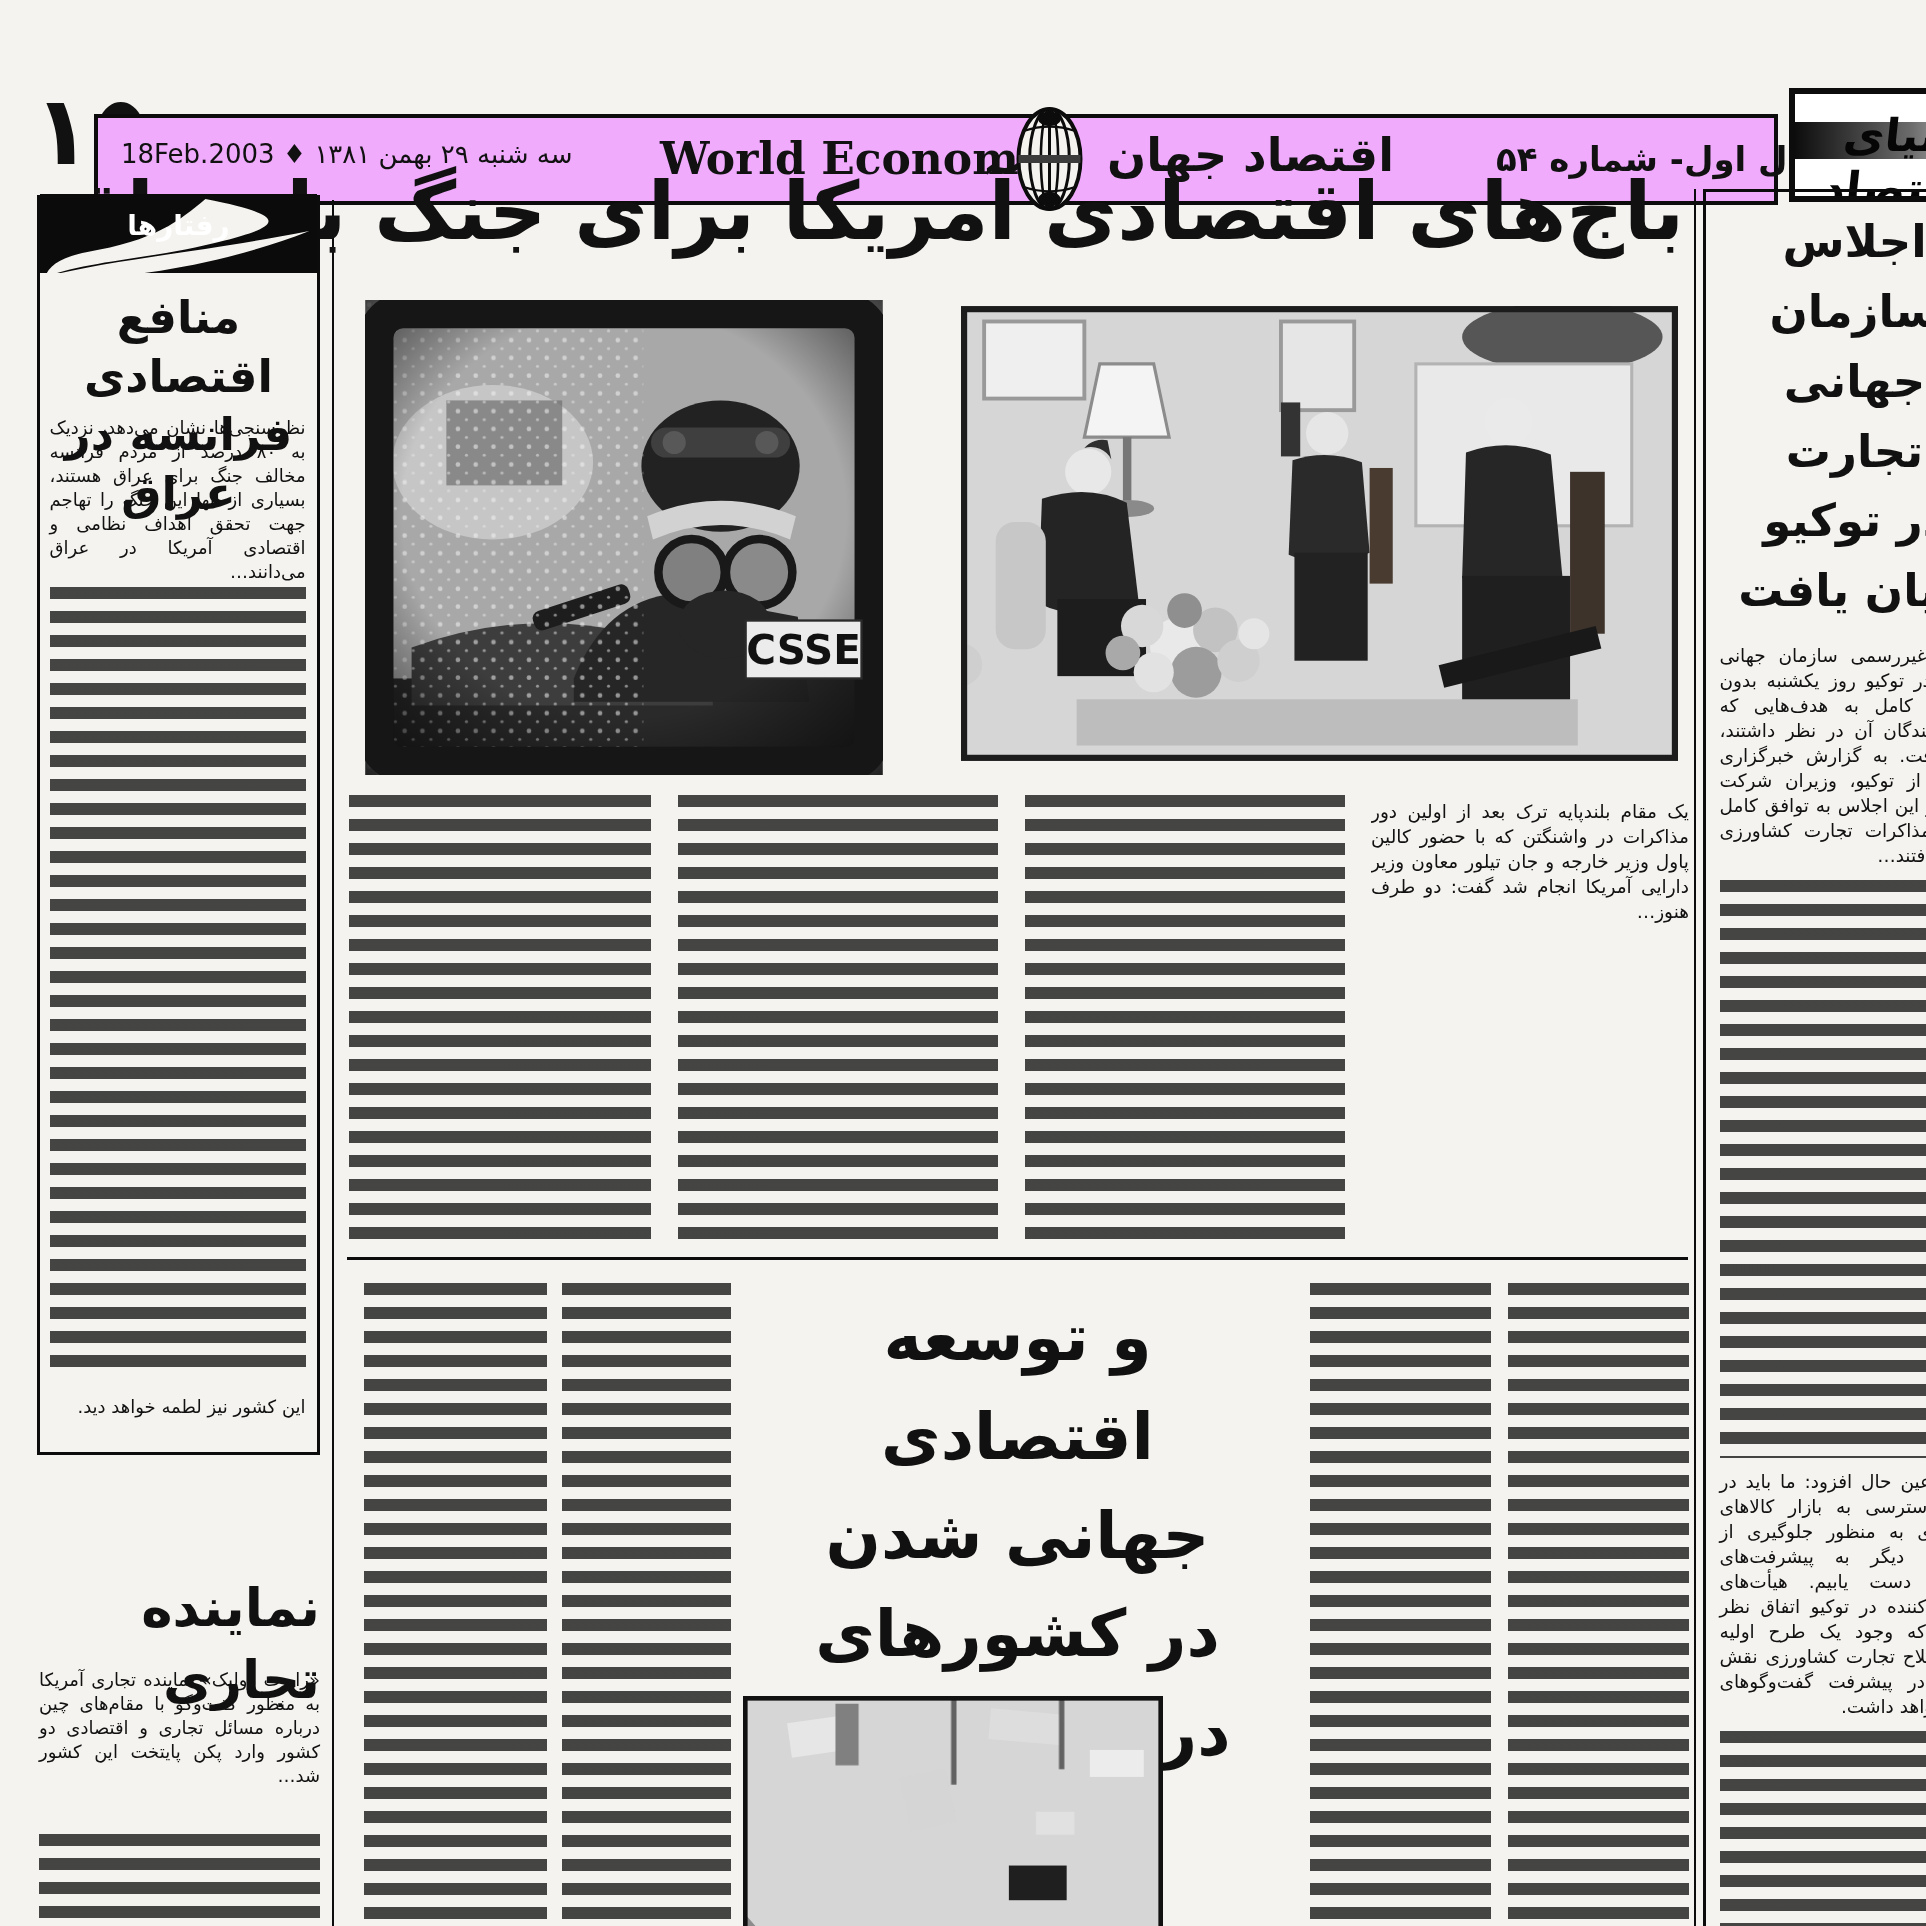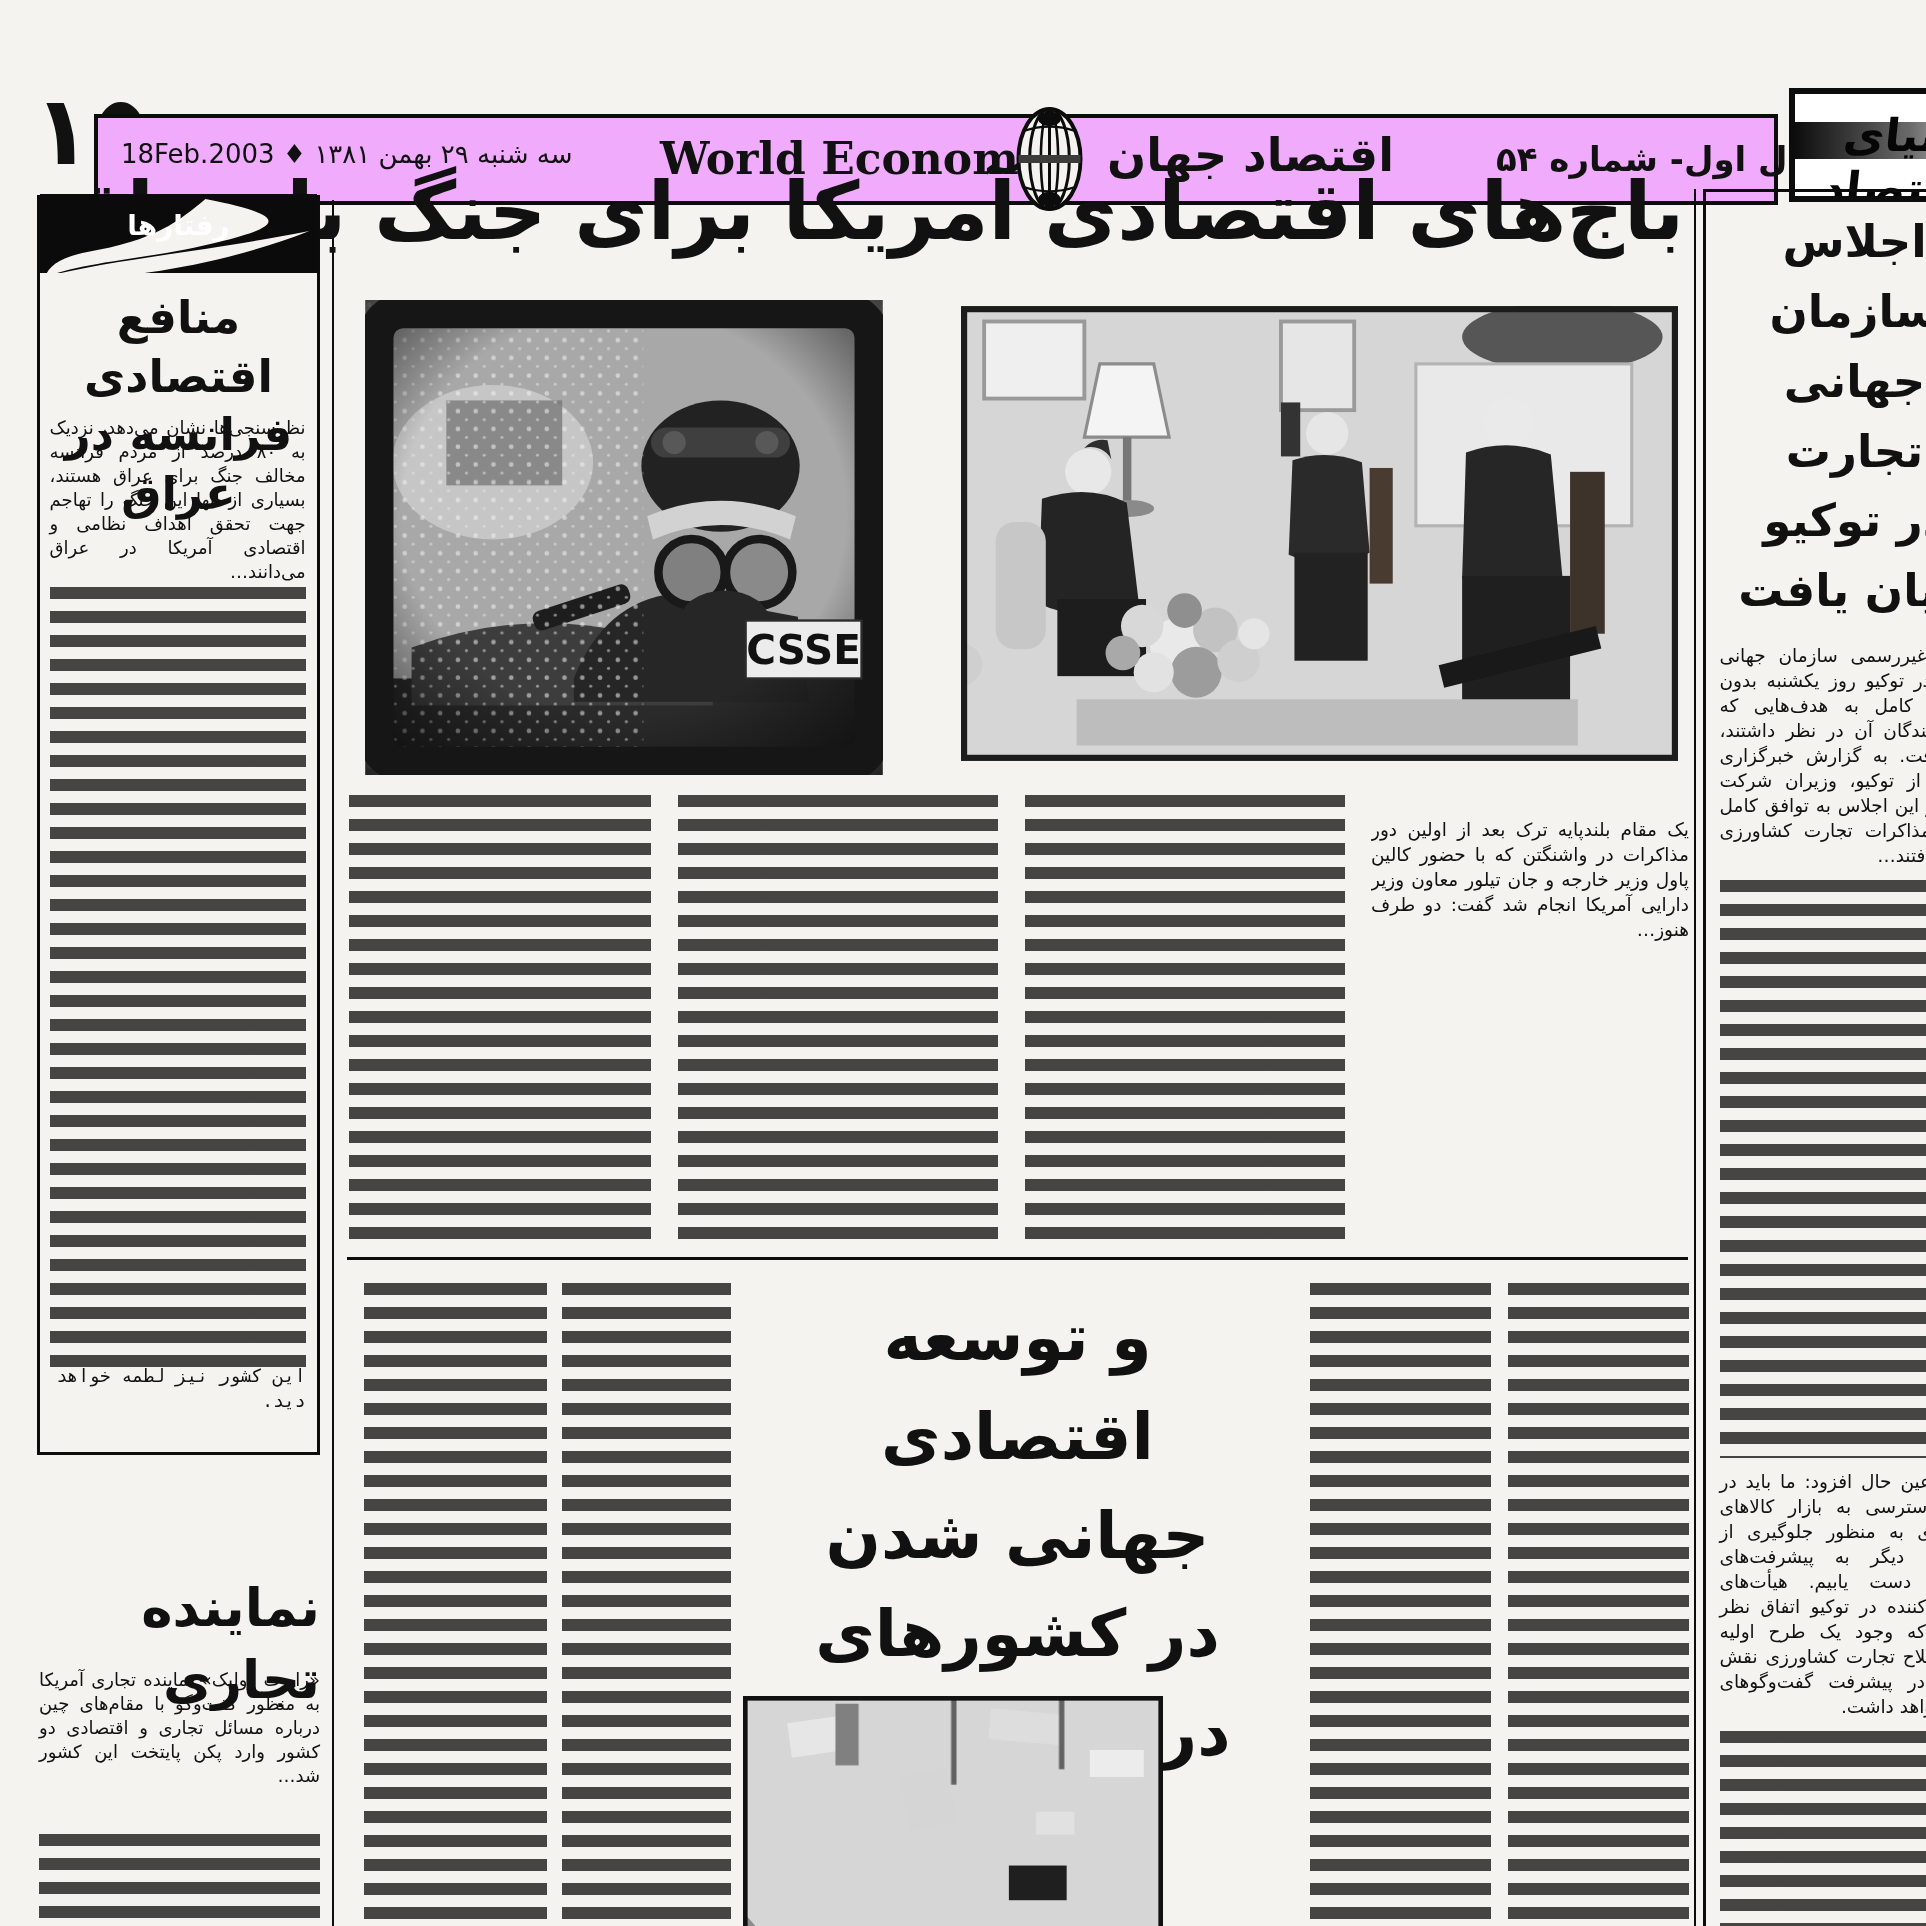--- a/index.html
+++ b/index.html
@@ -145,41 +145,41 @@
         <circle cx="700, " cy="930" r="55" fill="#cfcfcf"></circle>
       <circle cx="720" cy="920" r="55" fill="#cfcfcf"></circle>
         <circle cx="580" cy="790" r="45" fill="#8f8f8f"></circle>
       <circle cx="420" cy="900" r="45" fill="#a9a9a9"></circle>
         <circle cx="760" cy="850" r="40" fill="#e5e5e5"></circle>
     </g>
     <rect x="8" y="8" width="1844" height="1164" fill="none" stroke="#1c1c1c" stroke-width="16"></rect>
   </svg>
 
   <div class="abs rtl" style="left:1371px;top:792px;width:318px;height:460px;overflow:hidden;">
-    <div class="bodytxt j" style="margin-top:25px;">یک مقام بلندپایه ترک بعد از اولین دور مذاکرات در واشنگتن که با حضور کالین پاول وزیر خارجه و جان تیلور معاون وزیر دارایی آمریکا انجام شد گفت: دو طرف هنوز…</div>
+    <div class="bodytxt j" style="margin-top:7px;">یک مقام بلندپایه ترک بعد از اولین دور مذاکرات در واشنگتن که با حضور کالین پاول وزیر خارجه و جان تیلور معاون وزیر دارایی آمریکا انجام شد گفت: دو طرف هنوز…</div>
   </div>
   <div class="abs fill" style="left:1025px;top:795px;width:320px;height:455px;"></div>
   <div class="abs fill" style="left:678px;top:795px;width:320px;height:455px;"></div>
   <div class="abs fill" style="left:349px;top:795px;width:302px;height:455px;"></div>
 
   <div class="abs" style="left:37px;top:195px;width:283px;height:1260px;border:3.9px solid #0c0c0c;box-sizing:border-box;background:#f5f3ef;">
     <div class="abs" style="left:0;top:-3.9px;width:100%;height:79px;background:#0b0b0b;overflow:visible;">
       <svg viewBox="0 0 720 240" style="position:absolute;left:0;top:0;width:100%;height:118%;">
         <path d="M430,12 C360,70 300,120 120,150 C60,162 20,185 14,215 C130,170 300,168 480,120 C600,88 680,60 430,12 Z" fill="#f5f3ef"></path>
         <path d="M10,215 C180,170 420,150 700,95 C460,190 170,230 10,215 Z" fill="#f5f3ef"></path>
       </svg>
       <div class="abs b rtl" style="left:0;top:14.6px;width:100%;text-align:center;color:#fff;font-size:28px;">رفتارها</div>
     </div>
     <div class="abs b rtl c" style="left:0;top:91px;width:100%;font-size:45px;line-height:1.3;">
       <div>منافع اقتصادی</div>
       <div>فرانسه در عراق</div>
     </div>
     <div class="abs rtl bodytxt j" style="left:9.6px;top:218px;width:256px;font-size:18px;line-height:24px;">نظرسنجی‌ها نشان می‌دهد، نزدیک به ۸۰ درصد از مردم فرانسه مخالف جنگ برای عراق هستند، بسیاری از آنها این جنگ را تهاجم جهت تحقق اهداف نظامی و اقتصادی آمریکا در عراق می‌دانند…</div>
     <div class="abs fill" style="left:9.6px;top:389px;width:256px;height:790px;"></div>
-    <div class="abs rtl bodytxt" style="left:9.6px;top:1167px;width:256px;font-size:18px;font-family:Liberation Mono, monospace;">این کشور نیز لطمه خواهد دید.</div>
+    <div class="abs rtl bodytxt" style="left:9.6px;top:1196px;width:256px;font-size:18px;">این کشور نیز لطمه خواهد دید.</div>
   </div>
 
   <div class="abs b rtl c" style="left:37px;top:1572px;width:283px;font-size:53px;line-height:1.35;text-align:right;">
     <div>نماینده تجاری</div>
   </div>
   <div class="abs rtl bodytxt j" style="left:39px;top:1668px;width:281px;font-size:18px;line-height:24px;">«رابرت زولیک» نماینده تجاری آمریکا به منظور گفت‌وگو با مقام‌های چین درباره مسائل تجاری و اقتصادی دو کشور وارد پکن پایتخت این کشور شد…</div>
   <div class="abs fill" style="left:39px;top:1834px;width:281px;height:362px;"></div>
 
   <div class="abs fill" style="left:1508px;top:1283px;width:181px;height:1009px;"></div>
   <div class="abs fill" style="left:1310px;top:1283px;width:181px;height:1009px;"></div>

